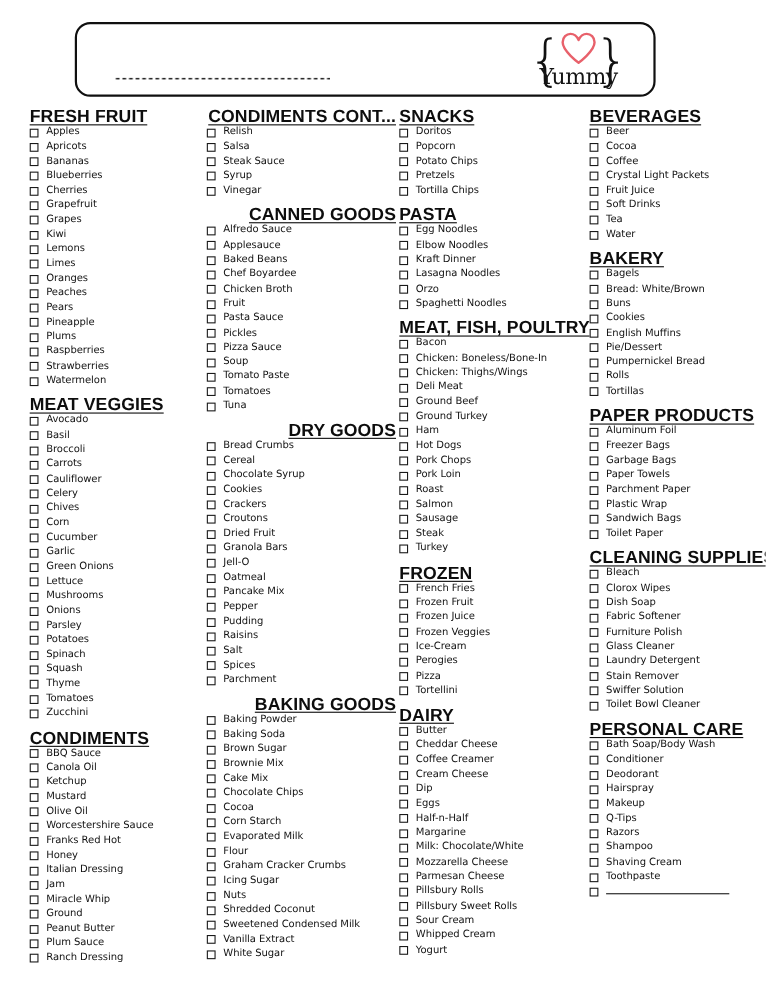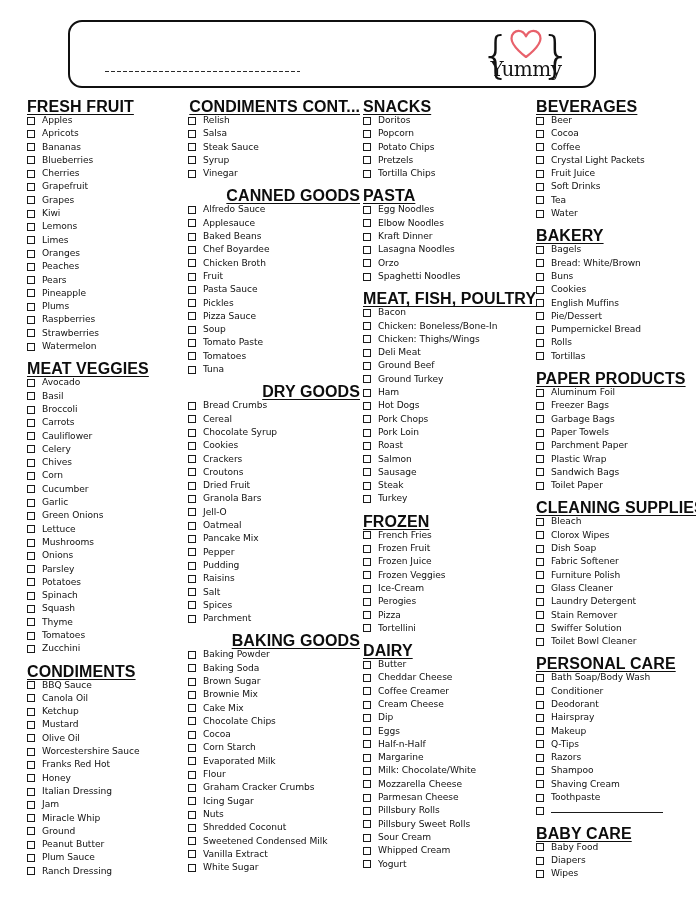--- a/index.html
+++ b/index.html
@@ -1036,29 +1036,14 @@
         </div>
         <div class="item">
           <span class="checkbox"></span>
           <span class="item-label">Toothpaste</span>
         </div>
         <div class="item">
           <span class="checkbox"></span>
           <span class="blank-line"></span>
         </div>
       </div>
-      <div class="section">
-        <div class="section-title">BABY CARE</div>
-        <div class="item">
-          <span class="checkbox"></span>
-          <span class="item-label">Baby Food</span>
-        </div>
-        <div class="item">
-          <span class="checkbox"></span>
-          <span class="item-label">Diapers</span>
-        </div>
-        <div class="item">
-          <span class="checkbox"></span>
-          <span class="item-label">Wipes</span>
-        </div>
-      </div>
     </div>
   </div>
 
 </body></html>

